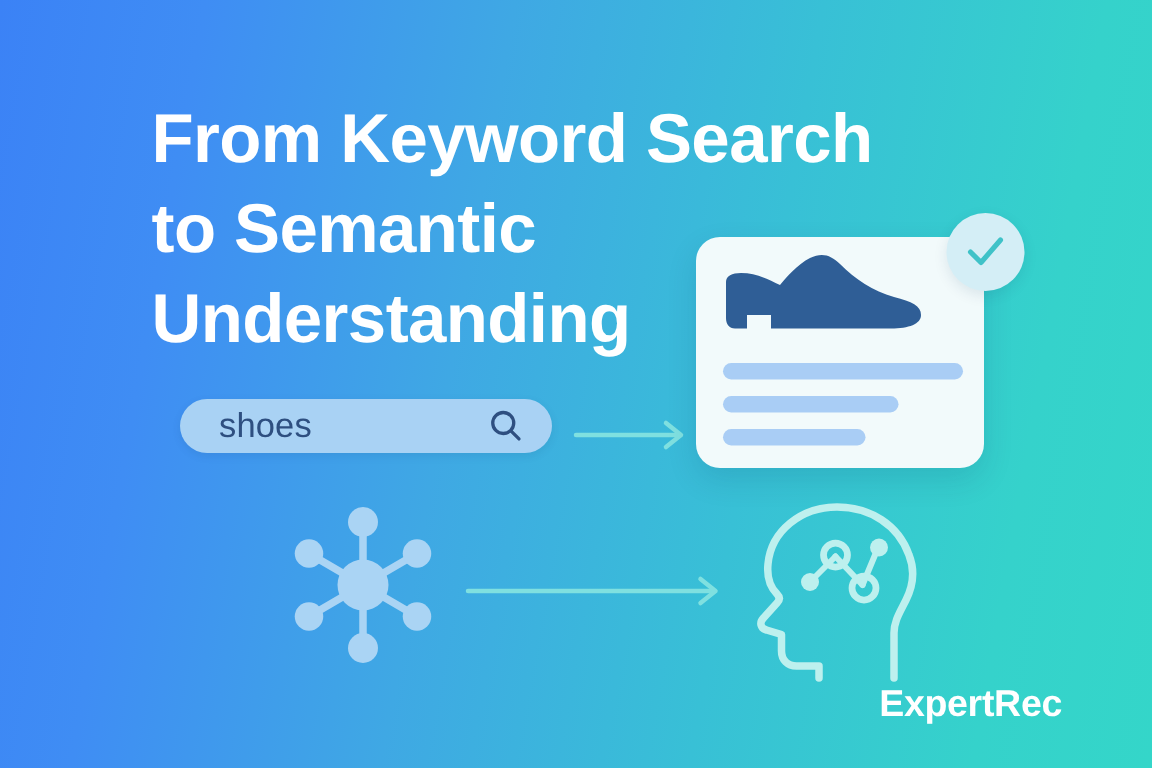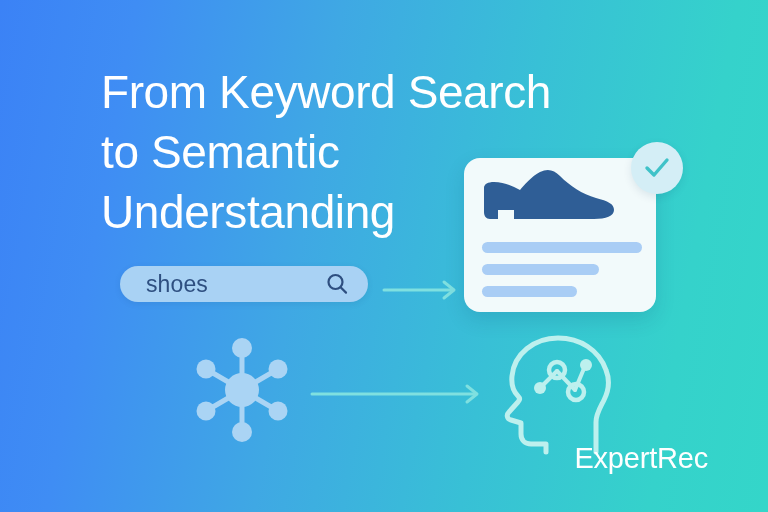--- a/index.html
+++ b/index.html
@@ -19,21 +19,21 @@
   }
 
   
   .headline {
     position: absolute;
     left: 101px;
     top: 62px;
     width: 560px;
     color: #ffffff;
     font-size: 46px;
-    font-weight: normal;
+    font-weight: bold;
     line-height: 60px;
     letter-spacing: -0.4px;
     white-space: pre-line;
   }
 
   
   .search-pill {
     position: absolute;
     left: 120px;
     top: 266px;
@@ -143,24 +143,24 @@
     left: 500px;
     top: 330px;
     width: 120px;
     height: 126px;
   }
 
   
   .logo {
     position: absolute;
     right: 60px;
-    bottom: 37px;
+    bottom: 28px;
     color: #ffffff;
-    font-size: 29px;
-    font-weight: normal;
+    font-size: 25px;
+    font-weight: bold;
     letter-spacing: -0.2px;
   }
 </style>
 </head>
 <body>
 
 <div id="banner">
 
   <div class="headline">From Keyword Search
 to Semantic

